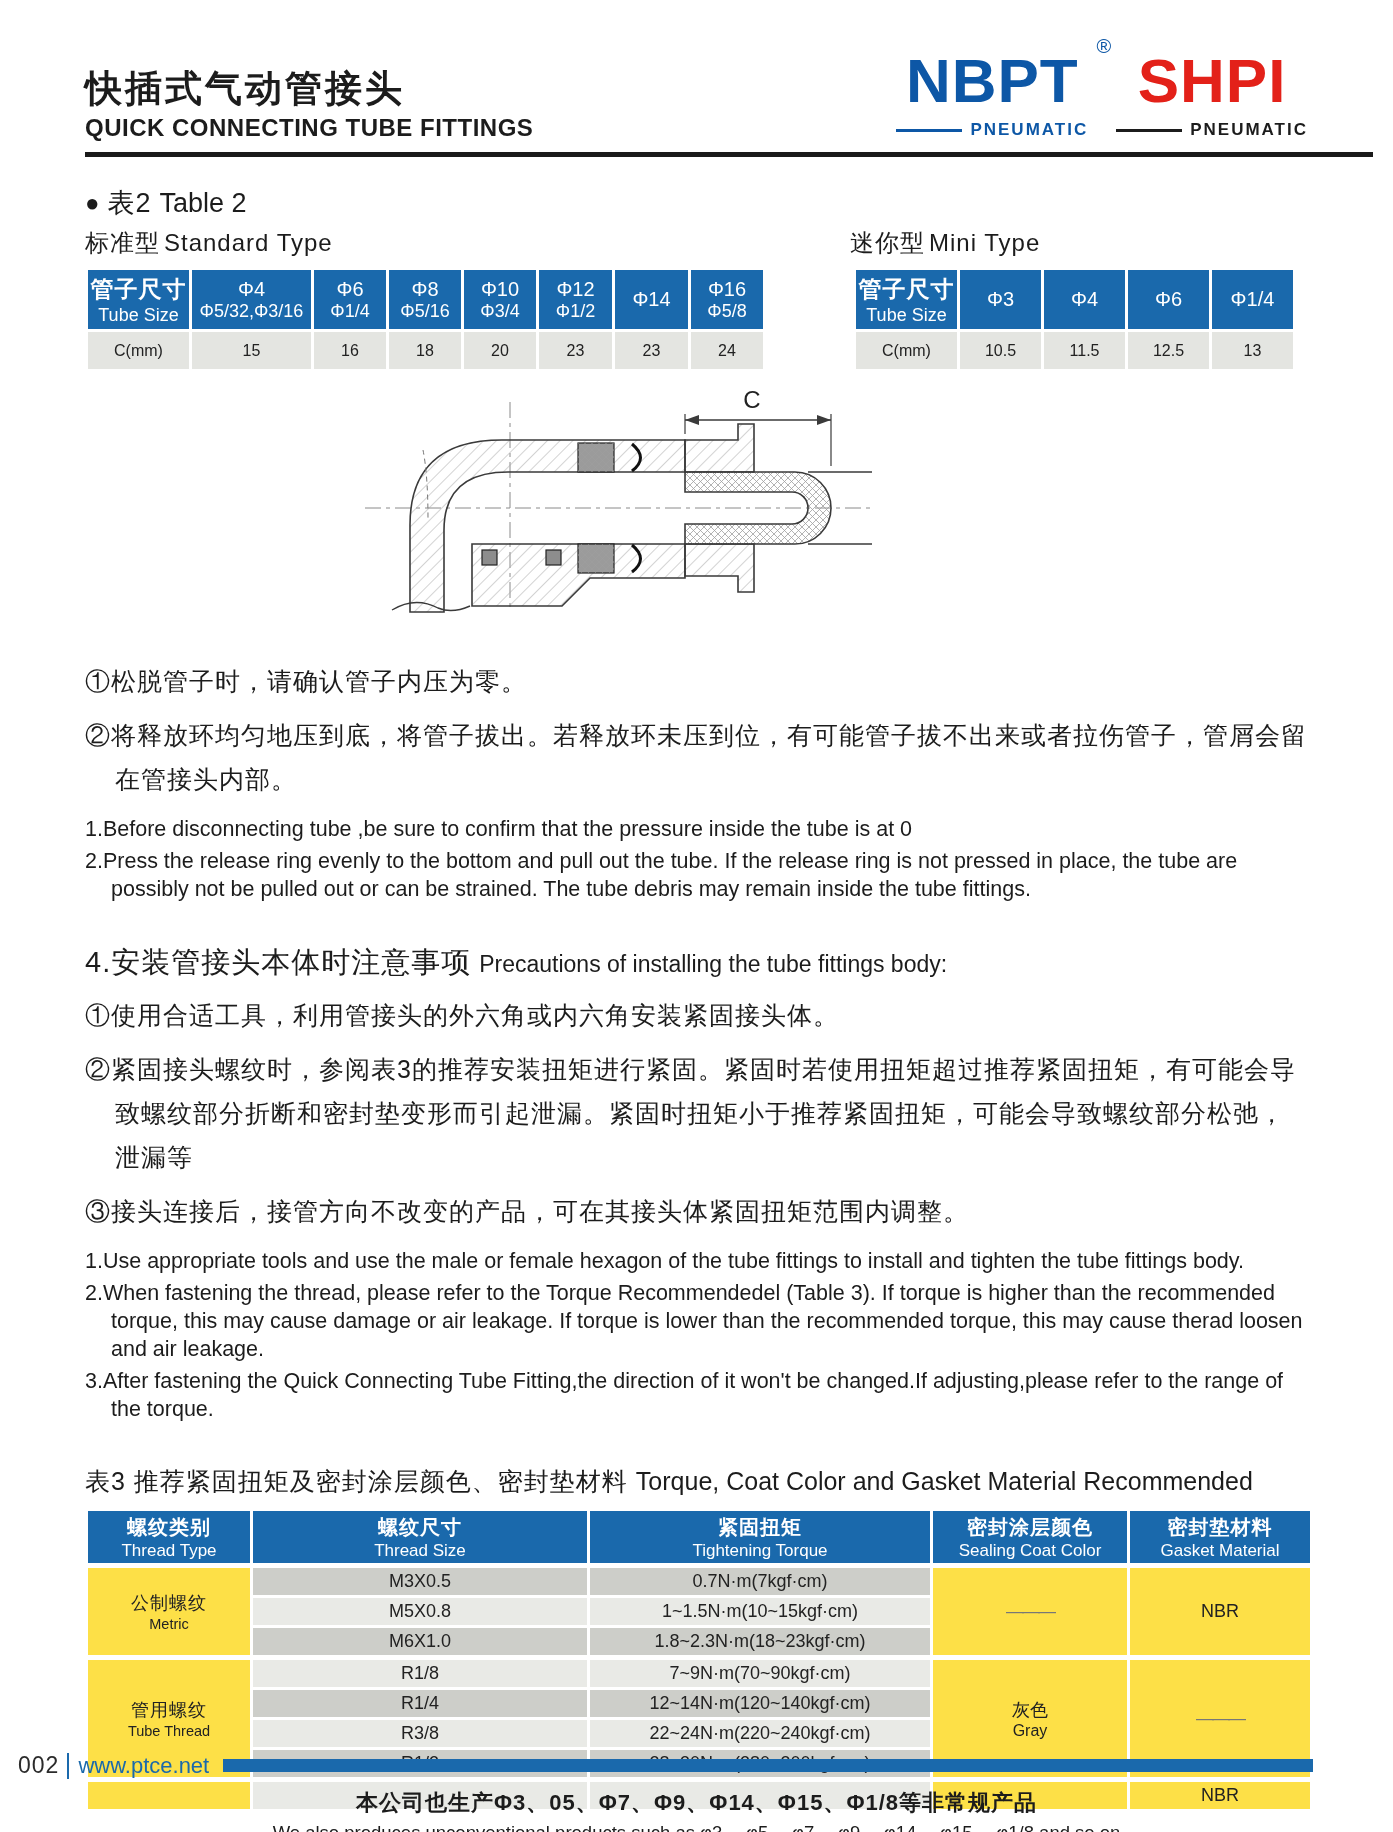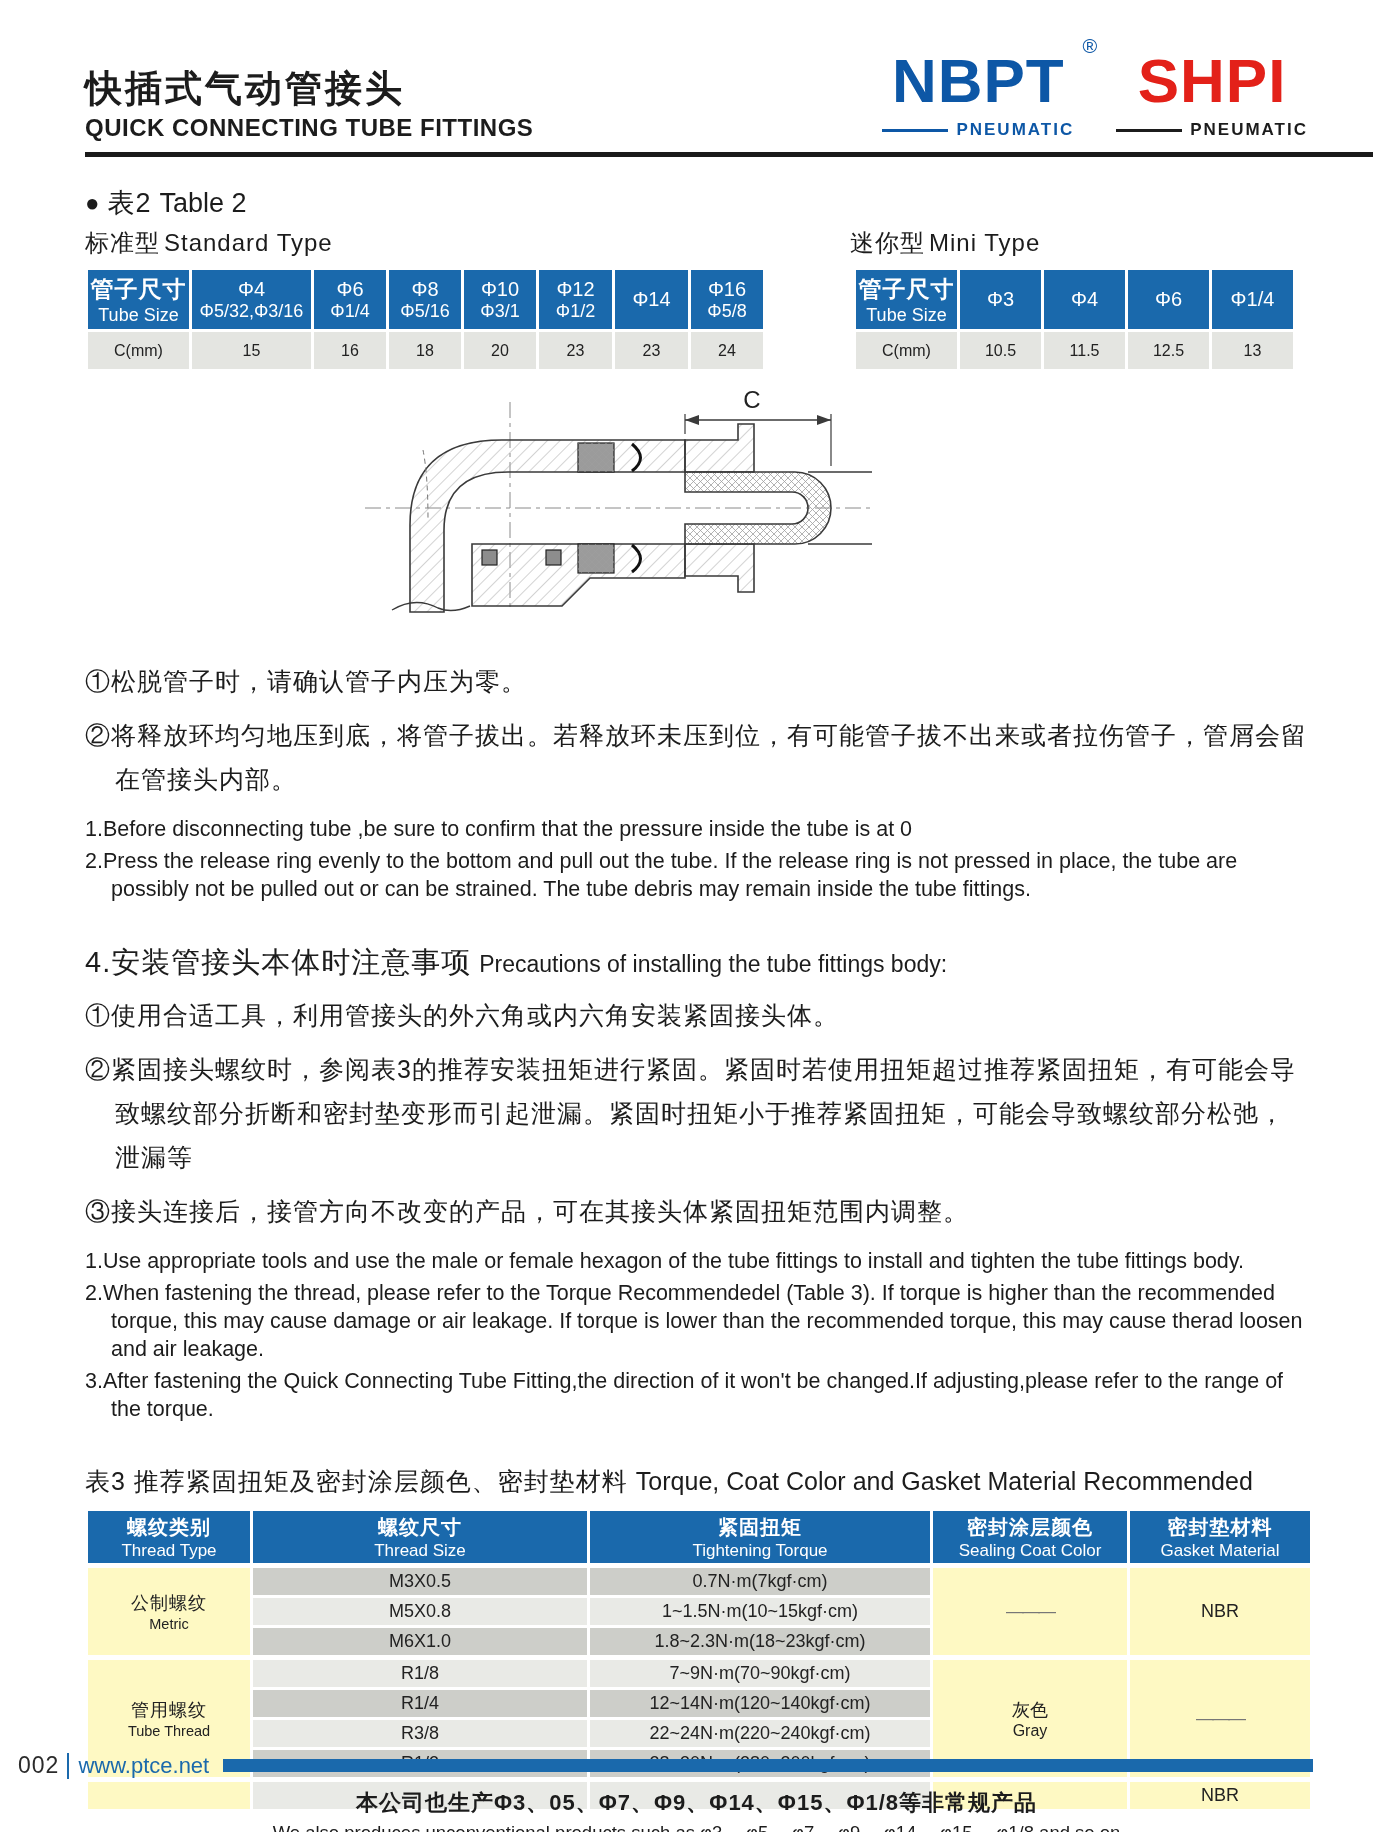--- a/index.html
+++ b/index.html
@@ -11,21 +11,21 @@
     position:relative;
     overflow:hidden;
   }
   .page { padding:46px 85px 0 85px; position:relative; }
 
   
   .hdr { display:flex; justify-content:space-between; align-items:flex-start; }
   .hdr-titles { padding-top:18px; }
   .title-zh { font-size:37px; font-weight:bold; letter-spacing:3px; }
   .title-en { font-size:24px; font-weight:bold; letter-spacing:0.5px; }
-  .logos { display:flex; gap:42px; align-items:flex-start; padding-top:4px; }
+  .logos { display:flex; gap:28px; align-items:flex-start; padding-top:4px; }
   .logo { text-align:center; }
   .logo-word { font-size:62px; font-weight:800; letter-spacing:1px; line-height:1; position:relative; }
   .logo-nbpt .logo-word { color:#0d57a6; }
   .logo-shpi .logo-word { color:#e32119; }
   .reg { font-size:20px; font-weight:400; position:absolute; top:-14px; right:-24px; }
   .logo-sub { display:flex; align-items:center; gap:8px; margin-top:8px; justify-content:flex-end; }
   .logo-sub .bar { display:inline-block; width:66px; height:0; border-top:3px solid; }
   .logo-nbpt .logo-sub { color:#0d57a6; }
   .logo-shpi .logo-sub { color:#1c1c1c; }
   .logo-sub .sub-txt { font-size:17px; font-weight:bold; letter-spacing:2px; }
@@ -66,21 +66,21 @@
   
   .t3-title { margin-top:42px; font-size:25px; }
   .t3-title .zh { font-weight:normal; letter-spacing:1px; }
   .t3-title .en { font-weight:normal; margin-left:8px; }
   table.t3 { border-collapse:collapse; table-layout:fixed; width:1225px; margin-top:10px; }
   table.t3 th, table.t3 td { border:3px solid #fff; text-align:center; vertical-align:middle; }
   table.t3 th { background:#1a69ac; color:#fff; font-weight:normal; height:56px; padding:2px 0; }
   table.t3 .h-zh { display:block; font-size:20px; font-weight:bold; letter-spacing:1px; }
   table.t3 .h-en { display:block; font-size:17px; }
   table.t3 td { font-size:18px; color:#222; height:28px; padding:3px 2px; }
-  td.side { background:#fef9c3; }
+  td.side { background:#fde047; }
   tr.dark td.cell { background:#cdcec9; }
   tr.light td.cell { background:#e9eae6; }
   tr.g-start td { border-top-width:5px; }
   .type-zh { display:block; font-size:18px; letter-spacing:1px; }
   .type-en { display:block; font-size:14.5px; margin-top:1px; }
   .coat-zh { display:block; font-size:18px; }
   .coat-en { display:block; font-size:16px; }
   .dash { color:#777; letter-spacing:-2px; font-size:18px; }
 
   
@@ -160,21 +160,21 @@
         <th>
               <span class="l1">Φ6</span>
               <span class="l2">Φ1/4</span>
             </th>
         <th>
               <span class="l1">Φ8</span>
               <span class="l2">Φ5/16</span>
             </th>
         <th>
               <span class="l1">Φ10</span>
-              <span class="l2">Φ3/1</span>
+              <span class="l2">Φ3/4</span>
             </th>
         <th>
               <span class="l1">Φ12</span>
               <span class="l2">Φ1/2</span>
             </th>
         <th>
               <span class="l1">Φ14</span>
             </th>
         <th>
               <span class="l1">Φ16</span>

